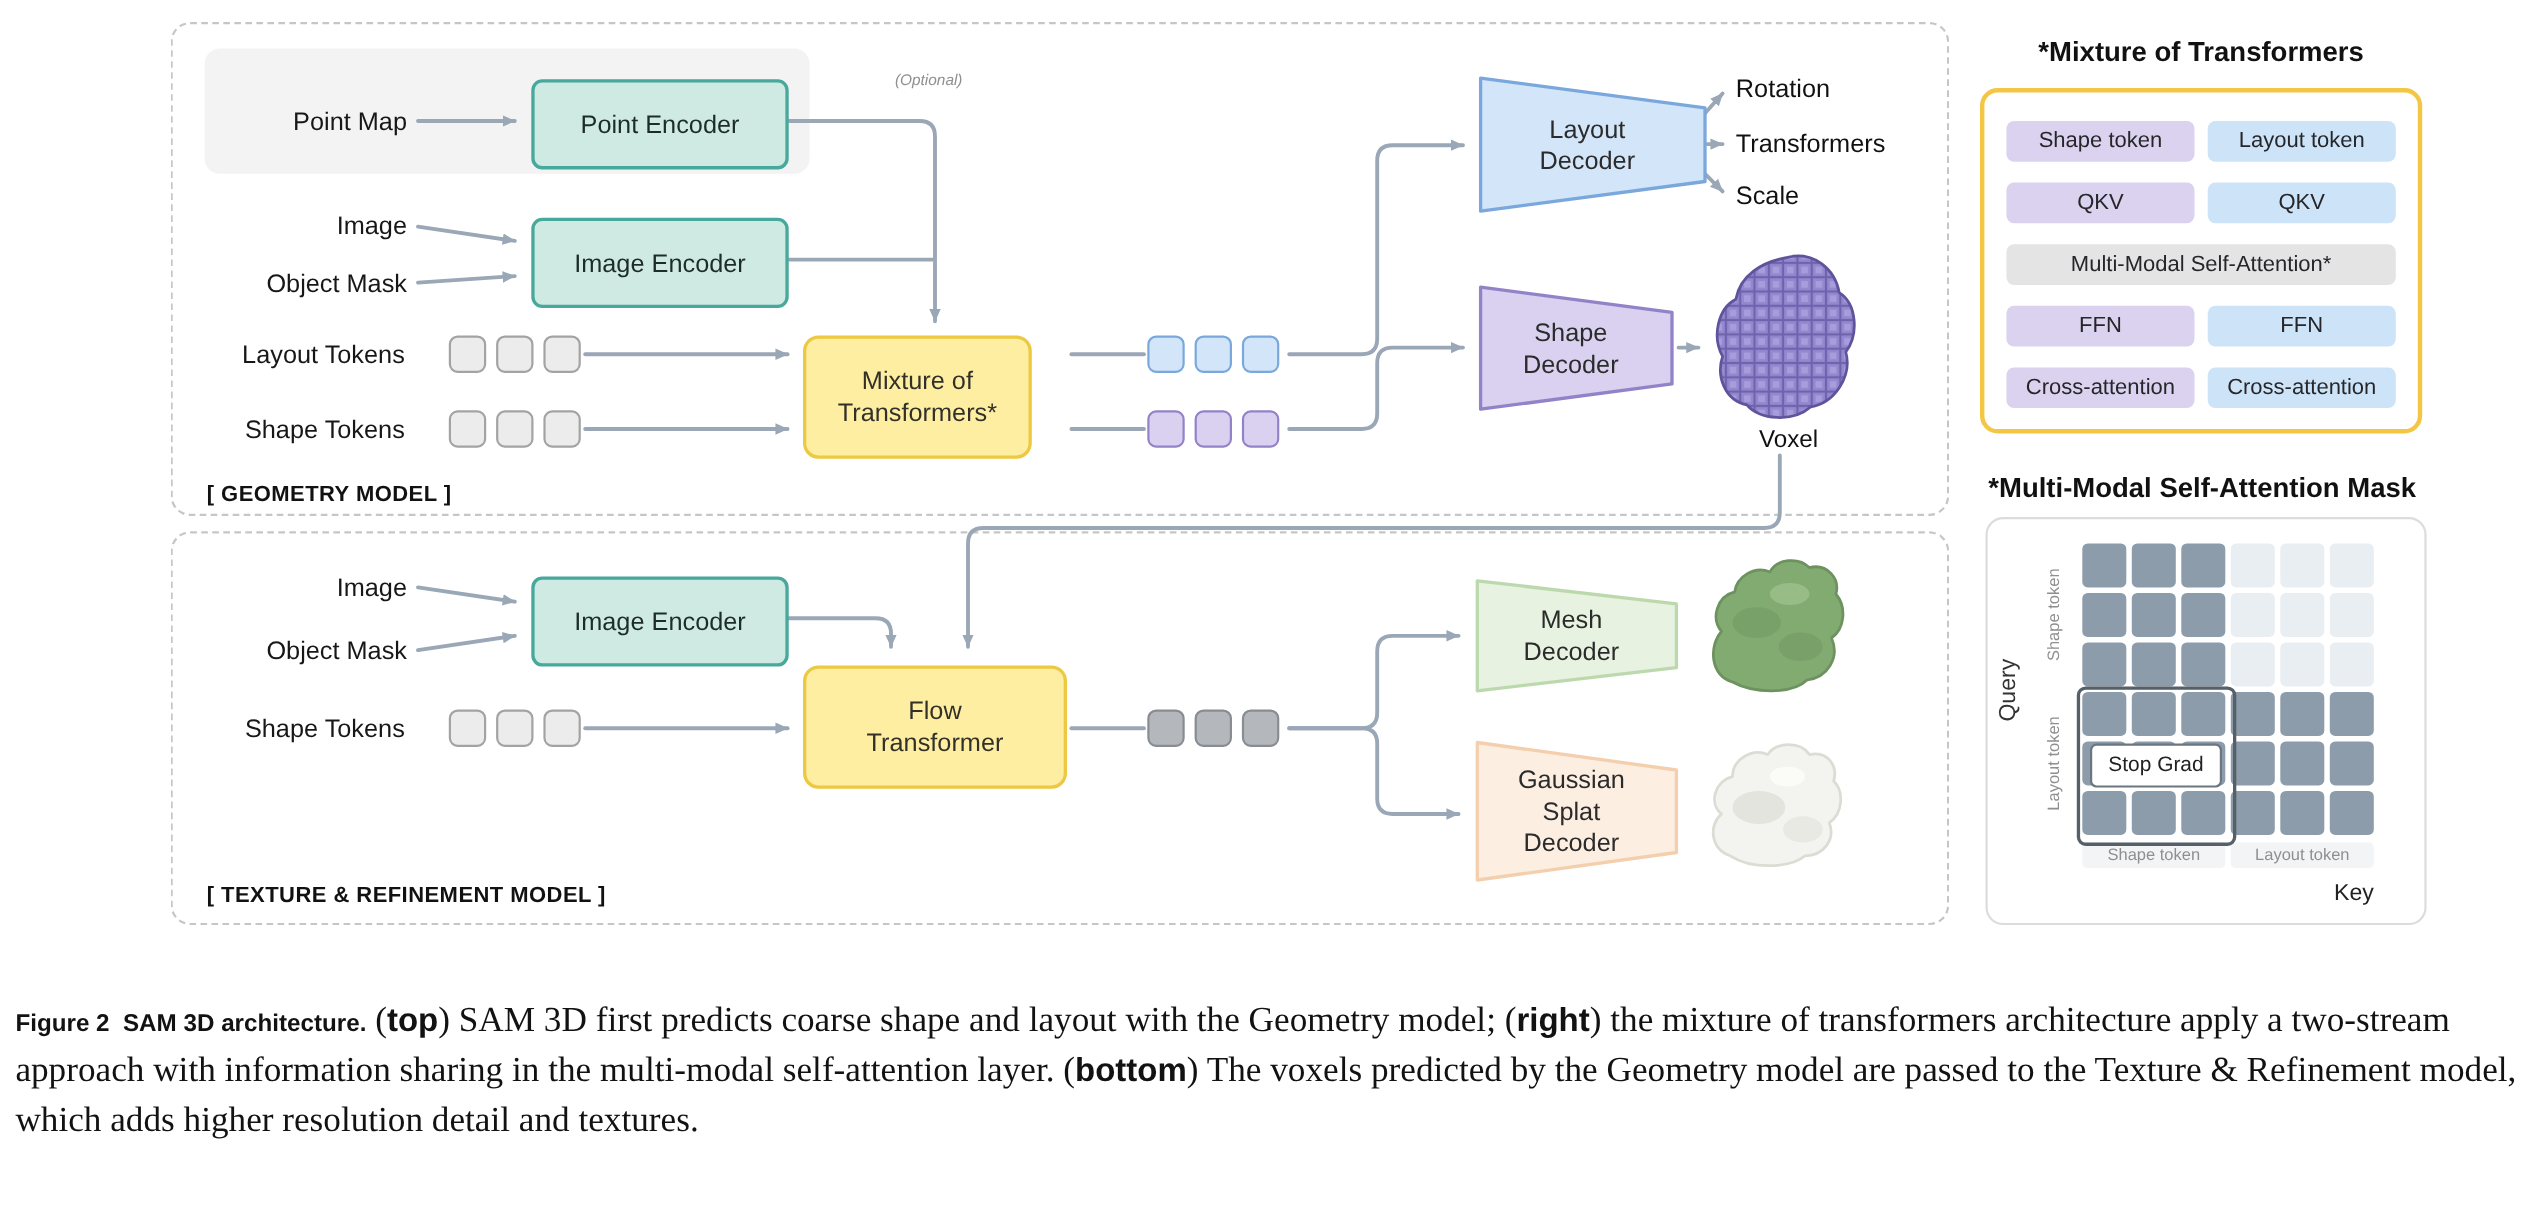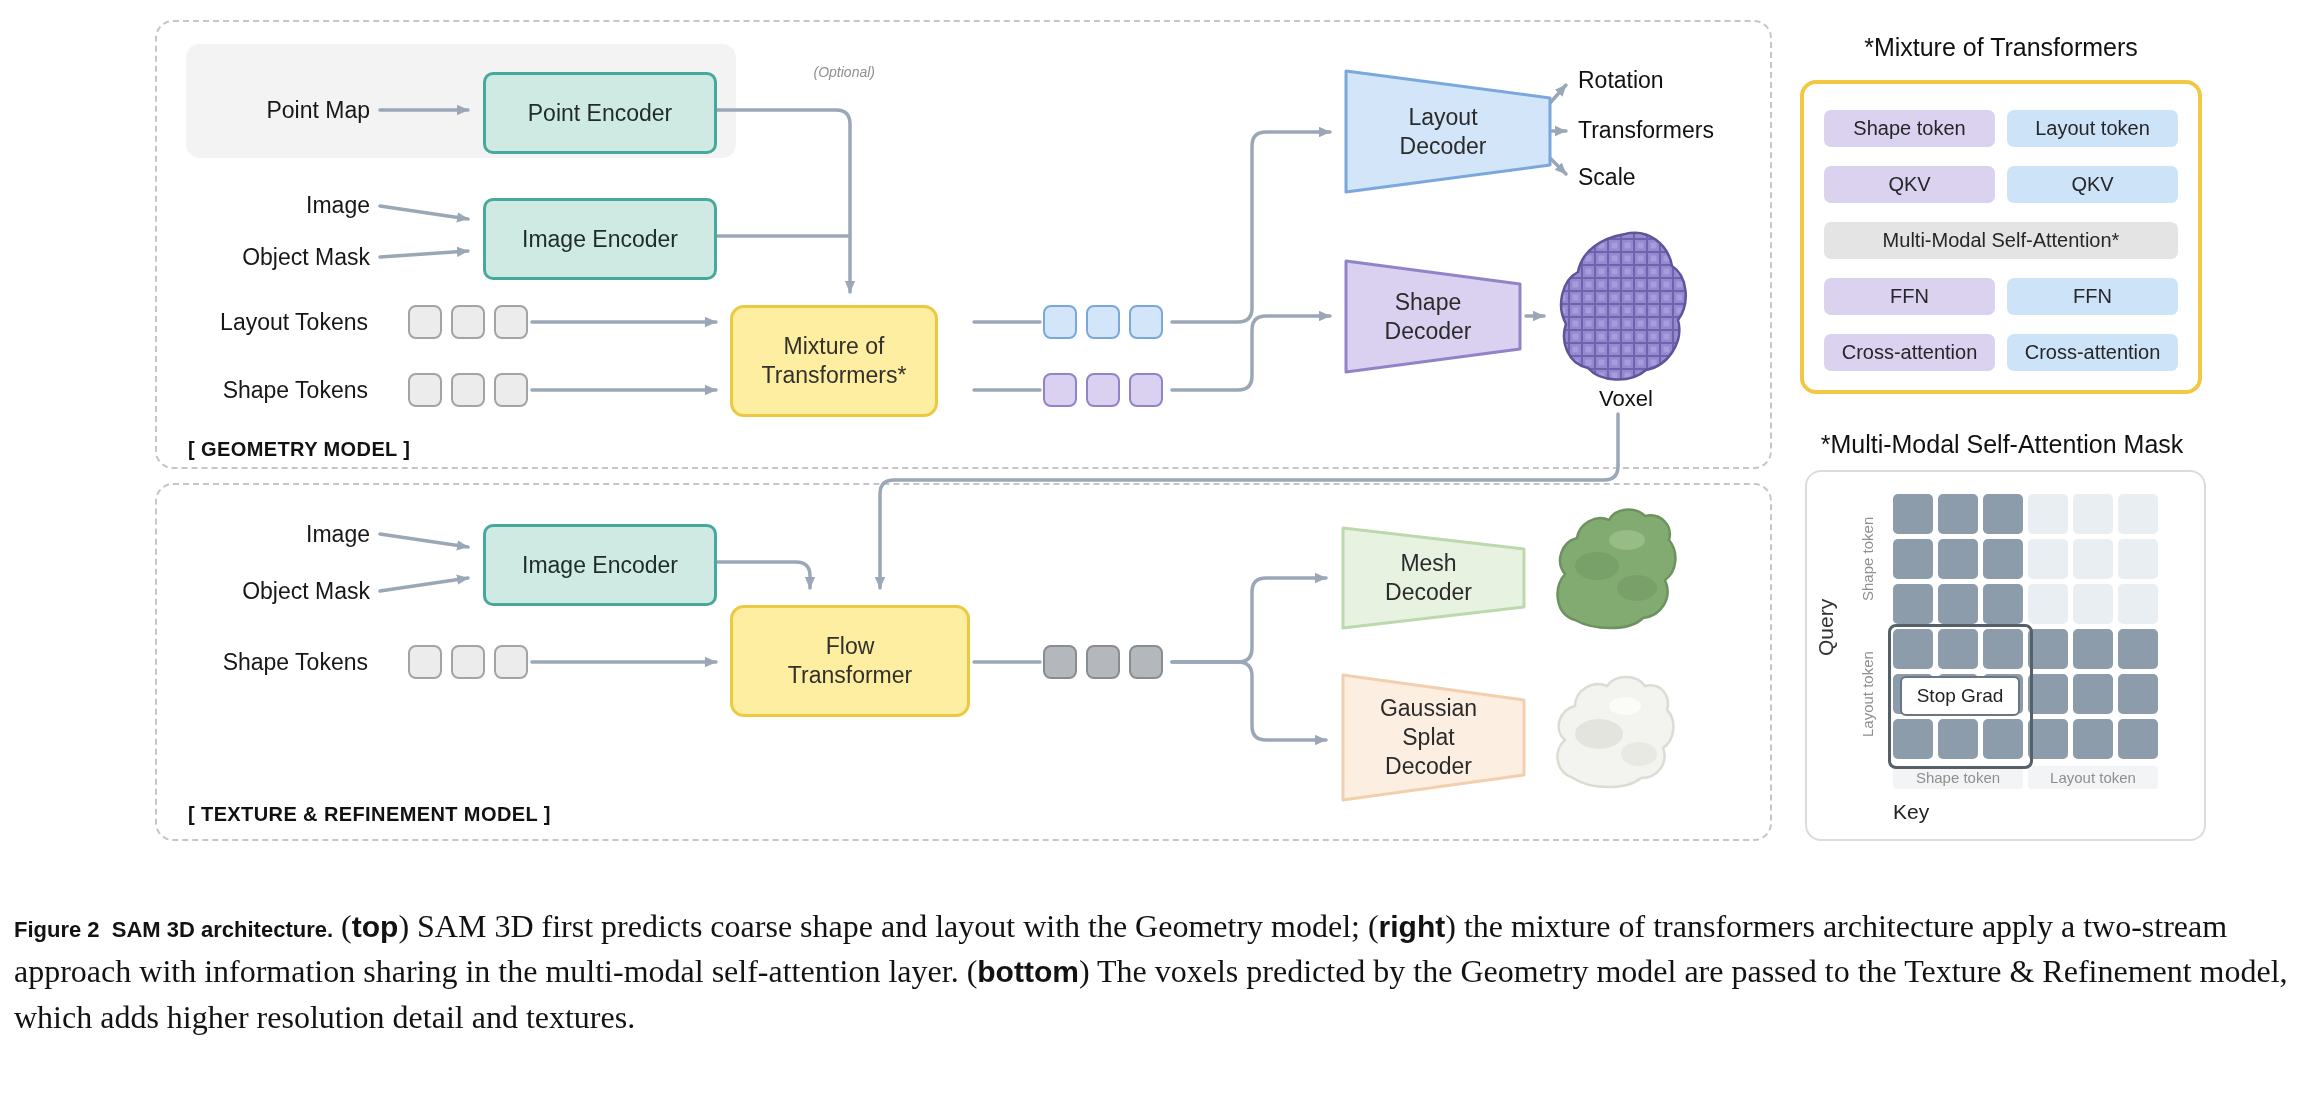--- a/index.html
+++ b/index.html
@@ -17,39 +17,39 @@
   .tok.purple{background:var(--purple-fill);border-color:var(--purple-border);}
   .tok.dark{background:var(--dark-token-fill);border-color:var(--dark-token-border);}
   .tag{position:absolute;font-weight:bold;font-size:20px;color:#111;letter-spacing:.4px;z-index:2;}
   .optional{position:absolute;font-style:italic;color:#8f8f8f;font-size:14px;z-index:2;text-align:right;}
   .trap{position:absolute;z-index:2;}
   .trap svg{position:absolute;left:0;top:0;}
   .trap .tlabel{position:absolute;inset:0;display:flex;align-items:center;justify-content:center;text-align:center;font-size:23px;color:#2b2b2b;line-height:1.25;padding-right:10px;}
   .outlabel{position:absolute;font-size:23px;color:#111;display:flex;align-items:center;z-index:2;}
   .imglabel{position:absolute;font-size:22px;color:#111;text-align:center;z-index:2;}
   .objimg{position:absolute;z-index:2;}
-  .side-title{position:absolute;font-weight:normal;font-size:25px;color:#111;text-align:center;z-index:2;}
+  .side-title{position:absolute;font-weight:bold;font-size:25px;color:#111;text-align:center;z-index:2;}
   .mot-box{position:absolute;border:4px solid var(--mot-border);border-radius:16px;background:#fff;display:flex;flex-direction:column;gap:19px;padding:26px 20px;box-sizing:border-box;z-index:2;}
   .pill-row{display:flex;gap:12px;}
   .pill{flex:1;height:37px;border-radius:7px;display:flex;align-items:center;justify-content:center;font-size:20px;color:#26262a;}
   .pill.purple{background:var(--pill-purple);}
   .pill.blue{background:var(--pill-blue);}
   .pill.gray{background:var(--pill-gray);}
   .mask-box{position:absolute;border:2px solid #dcdcdc;border-radius:16px;background:#fff;z-index:1;}
   .mgrid{position:absolute;display:grid;grid-template-columns:repeat(6,40px);grid-template-rows:repeat(6,40px);gap:5px;z-index:2;}
   .mcell{border-radius:5px;}
   .mcell.dark{background:var(--mask-dark);}
   .mcell.light{background:var(--mask-light);}
   .rot{position:absolute;writing-mode:vertical-rl;transform:rotate(180deg);display:flex;align-items:center;justify-content:center;z-index:3;}
   .rot.big{font-size:21px;color:#333;}
   .rot.small{font-size:15px;color:#8f8f8f;}
   .sg-outline{position:absolute;border:3px solid #566069;border-radius:8px;z-index:3;}
   .sg-label{position:absolute;background:#fff;border:2px solid #6a7680;border-radius:6px;display:flex;align-items:center;justify-content:center;font-size:19px;color:#222;z-index:4;}
   .axis-small{position:absolute;font-size:15px;color:#8f8f8f;text-align:center;background:#f2f4f6;border-radius:4px;padding:3px 0;z-index:2;}
-  .axis-key{position:absolute;font-size:21px;color:#222;text-align:left;z-index:2;}
+  .axis-key{position:absolute;font-size:21px;color:#222;text-align:right;z-index:2;}
   .caption{position:absolute;left:14px;right:16px;top:872px;font-family:"Liberation Serif",serif;font-size:32px;line-height:1.42;color:#121212;z-index:2;}
   .caption .lead{font-family:"Liberation Sans",sans-serif;font-weight:bold;font-size:22px;}
   .caption b{font-family:"Liberation Sans",sans-serif;font-weight:bold;font-size:30px;}
 </style>
 </head>
 <body>
 
 <div class="stage">
 
   <svg class="wires" width="2304" height="860" viewBox="0 0 2304 860">

